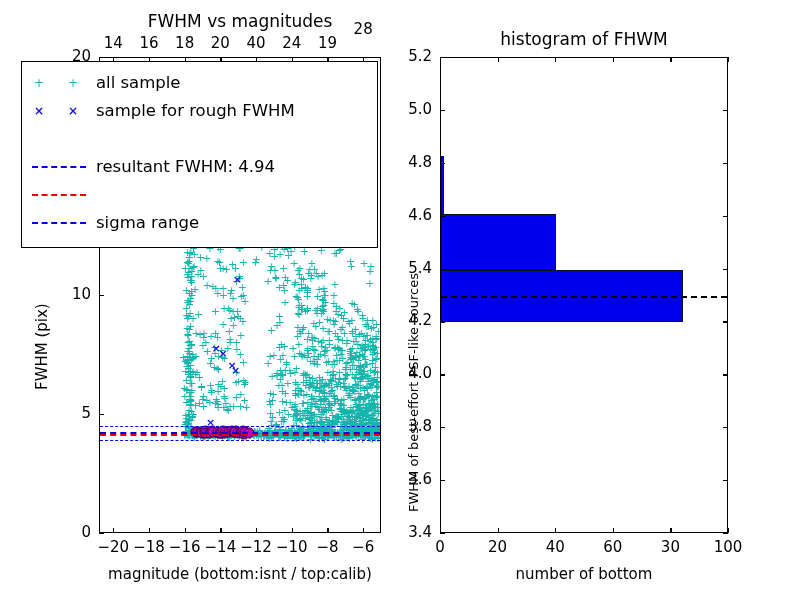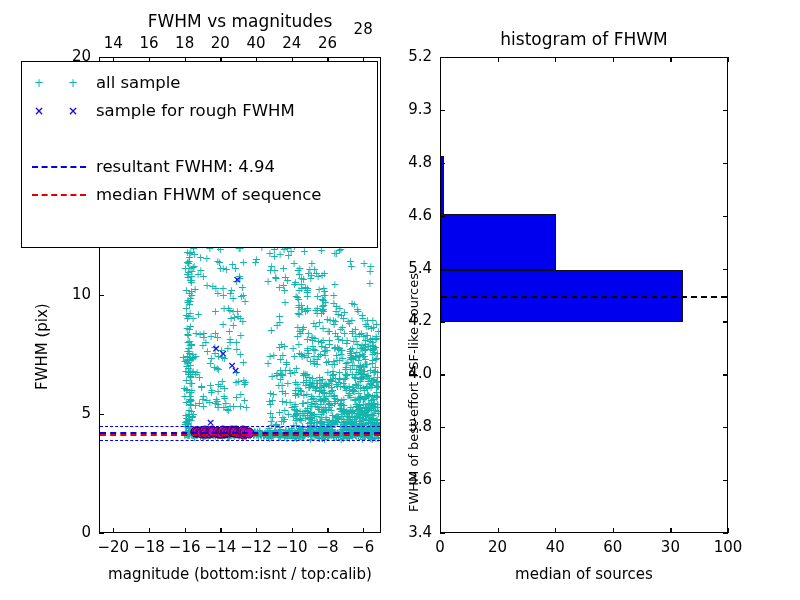--- a/index.html
+++ b/index.html
@@ -66,21 +66,21 @@
 
   <div class="title" style="left:99px;top:12px;width:282px;">FWHM vs magnitudes</div>
 
   <div id="lp-toplabels">
       <div class="ticklabel tl-x" style="left:83.27848101265823px;top:35px;width:60px;">14</div>
       <div class="ticklabel tl-x" style="left:118.97468354430382px;top:35px;width:60px;">16</div>
       <div class="ticklabel tl-x" style="left:154.67088607594937px;top:35px;width:60px;">18</div>
       <div class="ticklabel tl-x" style="left:190.36708860759495px;top:35px;width:60px;">20</div>
       <div class="ticklabel tl-x" style="left:226.0632911392405px;top:35px;width:60px;">40</div>
       <div class="ticklabel tl-x" style="left:261.75949367088606px;top:35px;width:60px;">24</div>
-      <div class="ticklabel tl-x" style="left:297.4556962025316px;top:35px;width:60px;">26</div>
+      <div class="ticklabel tl-x" style="left:297.4556962025316px;top:35px;width:60px;">19</div>
       <div class="ticklabel tl-x" style="left:333.1518987341772px;top:21px;width:60px;">28</div>
     </div>
 
   <div id="lp-botlabels">
       <div class="ticklabel tl-x" style="left:83.27848101265823px;top:539px;width:60px;">−20</div>
       <div class="ticklabel tl-x" style="left:118.97468354430382px;top:539px;width:60px;">−18</div>
       <div class="ticklabel tl-x" style="left:154.67088607594937px;top:539px;width:60px;">−16</div>
       <div class="ticklabel tl-x" style="left:190.36708860759495px;top:539px;width:60px;">−14</div>
       <div class="ticklabel tl-x" style="left:226.0632911392405px;top:539px;width:60px;">−12</div>
       <div class="ticklabel tl-x" style="left:261.75949367088606px;top:539px;width:60px;">−10</div>
@@ -1872,57 +1872,62 @@
       <div class="legrow" style="top:91px;">
         <div class="legmk">
           <div class="legline" style="border-top:2.4px dashed #0000e6;"></div>
         </div>
         <span class="legtxt">resultant FWHM: 4.94</span>
       </div>
       <div class="legrow" style="top:119px;">
         <div class="legmk">
           <div class="legline" style="border-top:2.4px dashed #e60000;"></div>
         </div>
-        <span class="legtxt">median FHWM of sequence</span>
+      </div>
+      <div class="legrow" style="top:147px;">
+        <div class="legmk">
+          <div class="legline" style="border-top:2.2px dashed #0000e6;"></div>
+        </div>
+        <span class="legtxt">sigma range</span>
       </div>
     </div>
 
   <div class="title" style="left:440px;top:30px;width:288px;">histogram of FHWM</div>
 
   <div id="rp-ylabels">
       <div class="ticklabel tl-y" style="left:384px;top:524px;width:48px;">3.4</div>
       <div class="ticklabel tl-y" style="left:384px;top:471.1111111111111px;width:48px;">3.6</div>
       <div class="ticklabel tl-y" style="left:384px;top:418.2222222222223px;width:48px;">3.8</div>
       <div class="ticklabel tl-y" style="left:384px;top:365.33333333333337px;width:48px;">4.0</div>
       <div class="ticklabel tl-y" style="left:384px;top:312.4444444444444px;width:48px;">4.2</div>
       <div class="ticklabel tl-y" style="left:384px;top:259.5555555555555px;width:48px;">5.4</div>
       <div class="ticklabel tl-y" style="left:384px;top:206.6666666666668px;width:48px;">4.6</div>
       <div class="ticklabel tl-y" style="left:384px;top:153.77777777777789px;width:48px;">4.8</div>
-      <div class="ticklabel tl-y" style="left:384px;top:100.88888888888891px;width:48px;">9.3</div>
+      <div class="ticklabel tl-y" style="left:384px;top:100.88888888888891px;width:48px;">5.0</div>
       <div class="ticklabel tl-y" style="left:384px;top:48px;width:48px;">5.2</div>
     </div>
   <div id="rp-xlabels">
       <div class="ticklabel tl-x" style="left:410px;top:539px;width:60px;">0</div>
       <div class="ticklabel tl-x" style="left:467.6px;top:539px;width:60px;">20</div>
       <div class="ticklabel tl-x" style="left:525.2px;top:539px;width:60px;">40</div>
       <div class="ticklabel tl-x" style="left:582.8px;top:539px;width:60px;">60</div>
       <div class="ticklabel tl-x" style="left:640.4px;top:539px;width:60px;">30</div>
       <div class="ticklabel tl-x" style="left:698px;top:539px;width:60px;">100</div>
     </div>
 
   <div class="axes" id="right-axes" style="left:440px;top:57px;width:288px;height:476px;">
     <div class="plotclip" id="right-plot">
         <div class="bar" style="left:0px;top:211.5555555555555px;width:241.92px;height:52.888888888888914px;"></div>
         <div class="bar" style="left:0px;top:156.02222222222213px;width:115.2px;height:55.53333333333336px;"></div>
         <div class="bar" style="left:0px;top:97.84444444444449px;width:2.88px;height:58.177777777777635px;"></div>
         <div class="hline-res" style="left:0px;right:0px;top:238.00000000000006px;"></div>
       </div>
   </div>
 
-  <div class="axlabel" style="left:440px;top:566px;width:288px;text-align:center;">median of sources</div>
+  <div class="axlabel" style="left:440px;top:566px;width:288px;text-align:center;">number of bottom</div>
 
   <div class="axlabel ylabel" style="left:405px;top:512px;font-size:13px;">FWHM of best-effort PSF-like sources</div>
 
 <div class="tick tick-b" style="left:113.27848101265823px;top:528px;"></div>
     <div class="tick tick-b" style="left:148.97468354430382px;top:528px;"></div>
     <div class="tick tick-b" style="left:184.67088607594937px;top:528px;"></div>
     <div class="tick tick-b" style="left:220.36708860759495px;top:528px;"></div>
     <div class="tick tick-b" style="left:256.0632911392405px;top:528px;"></div>
     <div class="tick tick-b" style="left:291.75949367088606px;top:528px;"></div>
     <div class="tick tick-b" style="left:327.4556962025316px;top:528px;"></div>

